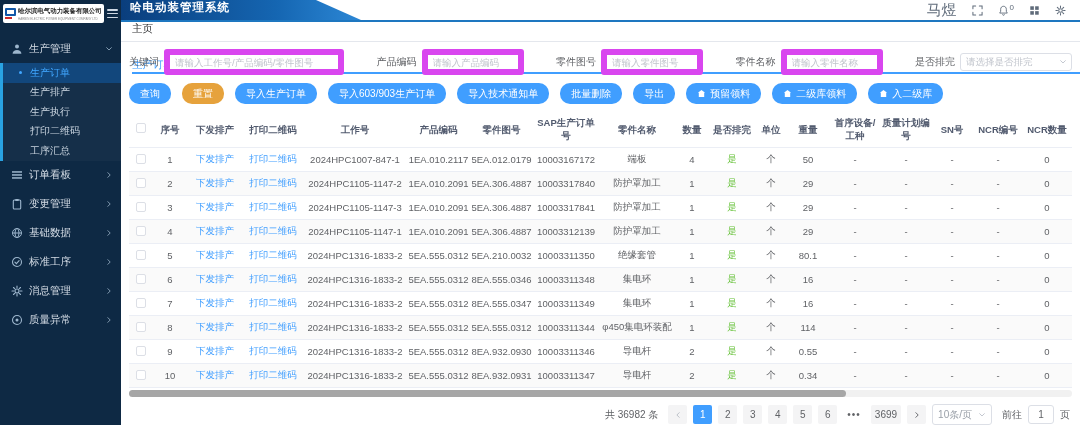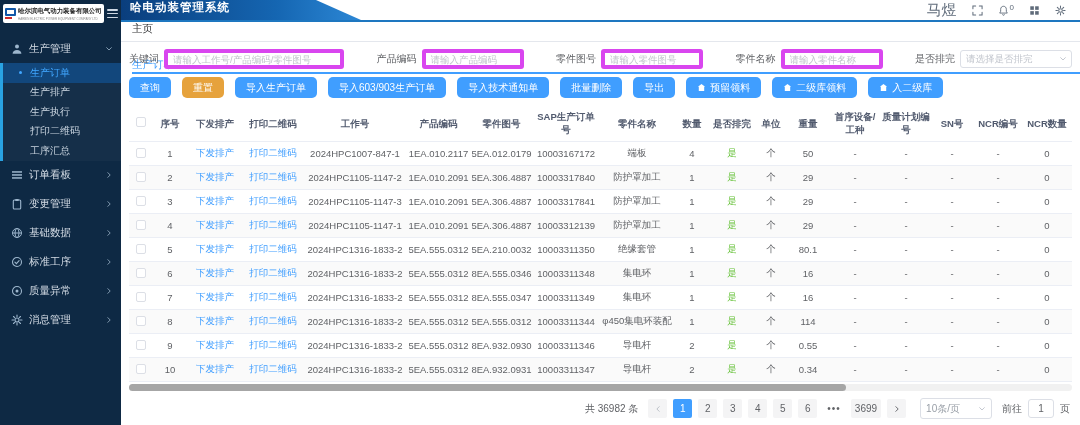--- a/index.html
+++ b/index.html
@@ -47,31 +47,31 @@
   .tabbar{height:19px;border-bottom:1px solid #e4e7ed;display:flex;align-items:stretch;gap:22px;padding-left:11px;background:#fff;flex-direction:column;}
   .tab{display:flex;align-items:center;gap:3px;font-size:10.5px;color:#303133;cursor:pointer;}
   .tab.active{color:#409EFF;border-bottom:2px solid #409EFF;}
   .tab-close{color:#f56c6c;font-size:10px;line-height:1;cursor:pointer;}
 
   
   .content{flex:1;padding:7px 8px 4px 8px;display:flex;flex-direction:column;min-width:0;}
   .filter-row{display:flex;align-items:center;justify-content:space-between;font-size:10px;color:#606266;}
   .f-group{display:flex;align-items:center;gap:5px;}
   .f-label{white-space:nowrap;}
-  input.f-input{height:20px;border:4px solid #d946ef;border-radius:3px;padding:0 5px;font-size:9.5px;width:102px;
+  input.f-input{height:26px;border:6px solid #d946ef;border-radius:3px;padding:0 5px;font-size:9.5px;width:102px;
                 outline:none;color:#606266;box-sizing:border-box;font-family:inherit;background:#fff;}
   input.f-input.wide{width:180px;}
   input::placeholder{color:#c0c4cc;}
   .f-select{height:18px;width:112px;border:1px solid #dcdfe6;border-radius:3px;padding:0 4px 0 5px;display:flex;
             align-items:center;justify-content:space-between;box-sizing:border-box;background:#fff;cursor:pointer;}
   .f-select .ph{color:#c0c4cc;font-size:9.5px;white-space:nowrap;}
   .sel-caret{width:8px;height:8px;color:#c0c4cc;}
 
   .btn-row{display:flex;gap:11px;margin-top:8px;}
-  .btn{height:21px;border:none;border-radius:5px;color:#fff;font-size:10px;padding:0 11px;display:flex;align-items:center;
+  .btn{height:21px;border:none;border-radius:10px;color:#fff;font-size:10px;padding:0 11px;display:flex;align-items:center;
        gap:4px;cursor:pointer;font-family:inherit;white-space:nowrap;}
   .btn.primary{background:#409EFF;}
   .btn.warning{background:#E6A23C;}
   .btn-ic{width:9px;height:9px;color:#fff;}
 
   .table-wrap{margin-top:9px;overflow:hidden;}
   table{border-collapse:collapse;table-layout:fixed;width:100%;font-size:9.5px;color:#606266;}
   th{font-weight:bold;color:#515a6e;padding:2px 1px;height:30px;border-bottom:1px solid #ebeef5;line-height:1.35;
      text-align:center;vertical-align:middle;background:#fff;font-size:9.5px;}
   td{padding:0 1px;height:23px;border-bottom:1px solid #ebeef5;text-align:center;vertical-align:middle;
@@ -85,22 +85,22 @@
   .hthumb{position:absolute;left:0;top:0;height:7px;width:76%;background:#a6a6a6;border-radius:4px;cursor:pointer;}
 
   .pager-row{display:flex;align-items:center;justify-content:flex-end;gap:6px;margin-top:7px;font-size:10px;color:#606266;padding-right:2px;}
   .total-text{margin-right:4px;}
   .pg{min-width:19px;height:19px;border:none;border-radius:2px;background:#f4f4f5;color:#606266;font-size:10px;
       cursor:pointer;padding:0 4px;font-family:inherit;display:flex;align-items:center;justify-content:center;}
   .pg.on{background:#409EFF;color:#fff;}
   .pg.dots{background:transparent;letter-spacing:1px;}
   .pg .nav-ic{width:8px;height:8px;}
   .pg.prev{color:#b8bdc5;}
-  .size-select{height:19px;border:1px solid #dcdfe6;border-radius:3px;display:flex;align-items:center;gap:18px;
-               padding:0 5px;color:#9aa0a8;background:#fff;cursor:pointer;margin-left:8px;}
+  .size-select{height:19px;border:1px solid #dcdfe6;border-radius:3px;display:flex;align-items:center;gap:6px;
+               padding:0 5px;color:#9aa0a8;background:#fff;cursor:pointer;}
   .goto-label{margin-left:4px;}
   .goto-input{width:26px;height:19px;border:1px solid #dcdfe6;border-radius:3px;text-align:center;font-size:10px;
               color:#606266;box-sizing:border-box;font-family:inherit;outline:none;}
 </style>
 </head>
 <body>
 
 <div class="app">
 
   <aside class="sidebar">
@@ -209,39 +209,39 @@
           <span class="m-label">标准工序</span>
           <span class="ic m-caret">
             <svg viewBox="0 0 12 12">
               <path d="M4.3 2.5L7.8 6l-3.5 3.5" fill="none" stroke="currentColor" stroke-width="1.4" stroke-linecap="round"></path>
             </svg>
           </span>
         </div>
         <div class="m-item">
           <span class="ic m-ic">
             <svg viewBox="0 0 12 12">
+              <circle cx="6" cy="6" r="2" fill="none" stroke="currentColor" stroke-width="1.1"></circle>
+              <path d="M6 1v1.7M6 9.3V11M1 6h1.7M9.3 6H11M2.5 2.5l1.2 1.2M8.3 8.3l1.2 1.2M9.5 2.5L8.3 3.7M3.7 8.3L2.5 9.5" stroke="currentColor" stroke-width="1.1" fill="none" stroke-linecap="round"></path>
+            </svg>
+          </span>
+          <span class="m-label">消息管理</span>
+          <span class="ic m-caret">
+            <svg viewBox="0 0 12 12">
+              <path d="M4.3 2.5L7.8 6l-3.5 3.5" fill="none" stroke="currentColor" stroke-width="1.4" stroke-linecap="round"></path>
+            </svg>
+          </span>
+        </div>
+        <div class="m-item">
+          <span class="ic m-ic">
+            <svg viewBox="0 0 12 12">
               <circle cx="6" cy="6" r="4.5" fill="none" stroke="currentColor" stroke-width="1.1"></circle>
               <circle cx="6" cy="6" r="1.5" fill="currentColor"></circle>
             </svg>
           </span>
           <span class="m-label">质量异常</span>
-          <span class="ic m-caret">
-            <svg viewBox="0 0 12 12">
-              <path d="M4.3 2.5L7.8 6l-3.5 3.5" fill="none" stroke="currentColor" stroke-width="1.4" stroke-linecap="round"></path>
-            </svg>
-          </span>
-        </div>
-        <div class="m-item">
-          <span class="ic m-ic">
-            <svg viewBox="0 0 12 12">
-              <circle cx="6" cy="6" r="2" fill="none" stroke="currentColor" stroke-width="1.1"></circle>
-              <path d="M6 1v1.7M6 9.3V11M1 6h1.7M9.3 6H11M2.5 2.5l1.2 1.2M8.3 8.3l1.2 1.2M9.5 2.5L8.3 3.7M3.7 8.3L2.5 9.5" stroke="currentColor" stroke-width="1.1" fill="none" stroke-linecap="round"></path>
-            </svg>
-          </span>
-          <span class="m-label">消息管理</span>
           <span class="ic m-caret">
             <svg viewBox="0 0 12 12">
               <path d="M4.3 2.5L7.8 6l-3.5 3.5" fill="none" stroke="currentColor" stroke-width="1.4" stroke-linecap="round"></path>
             </svg>
           </span>
         </div>
       </nav>
   </aside>
 
   <div class="main">

